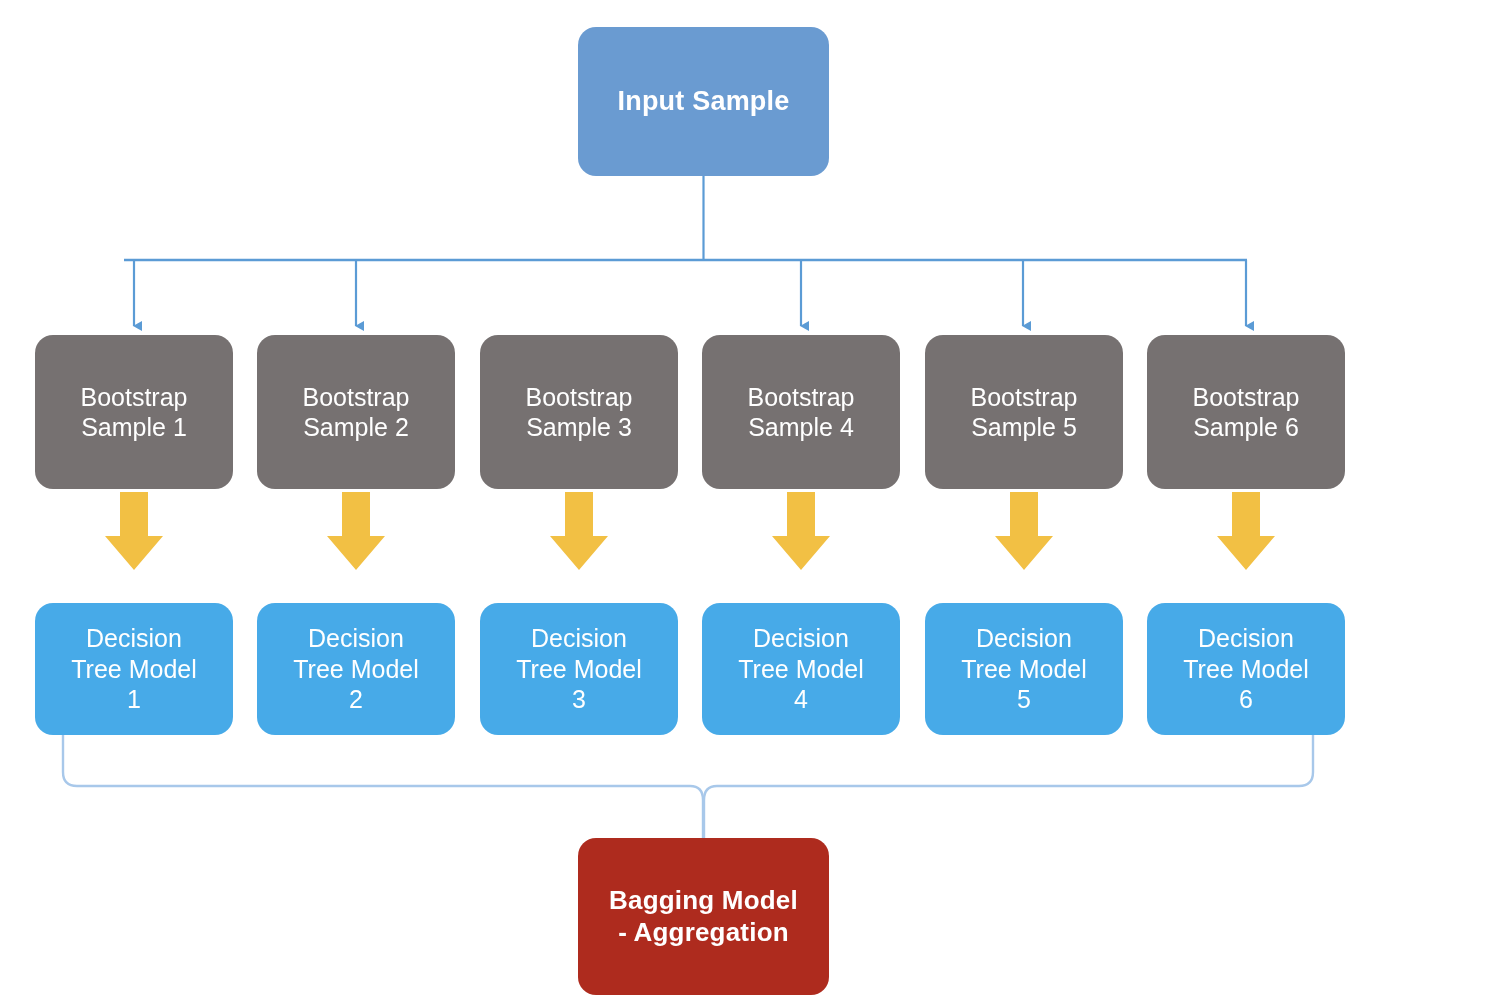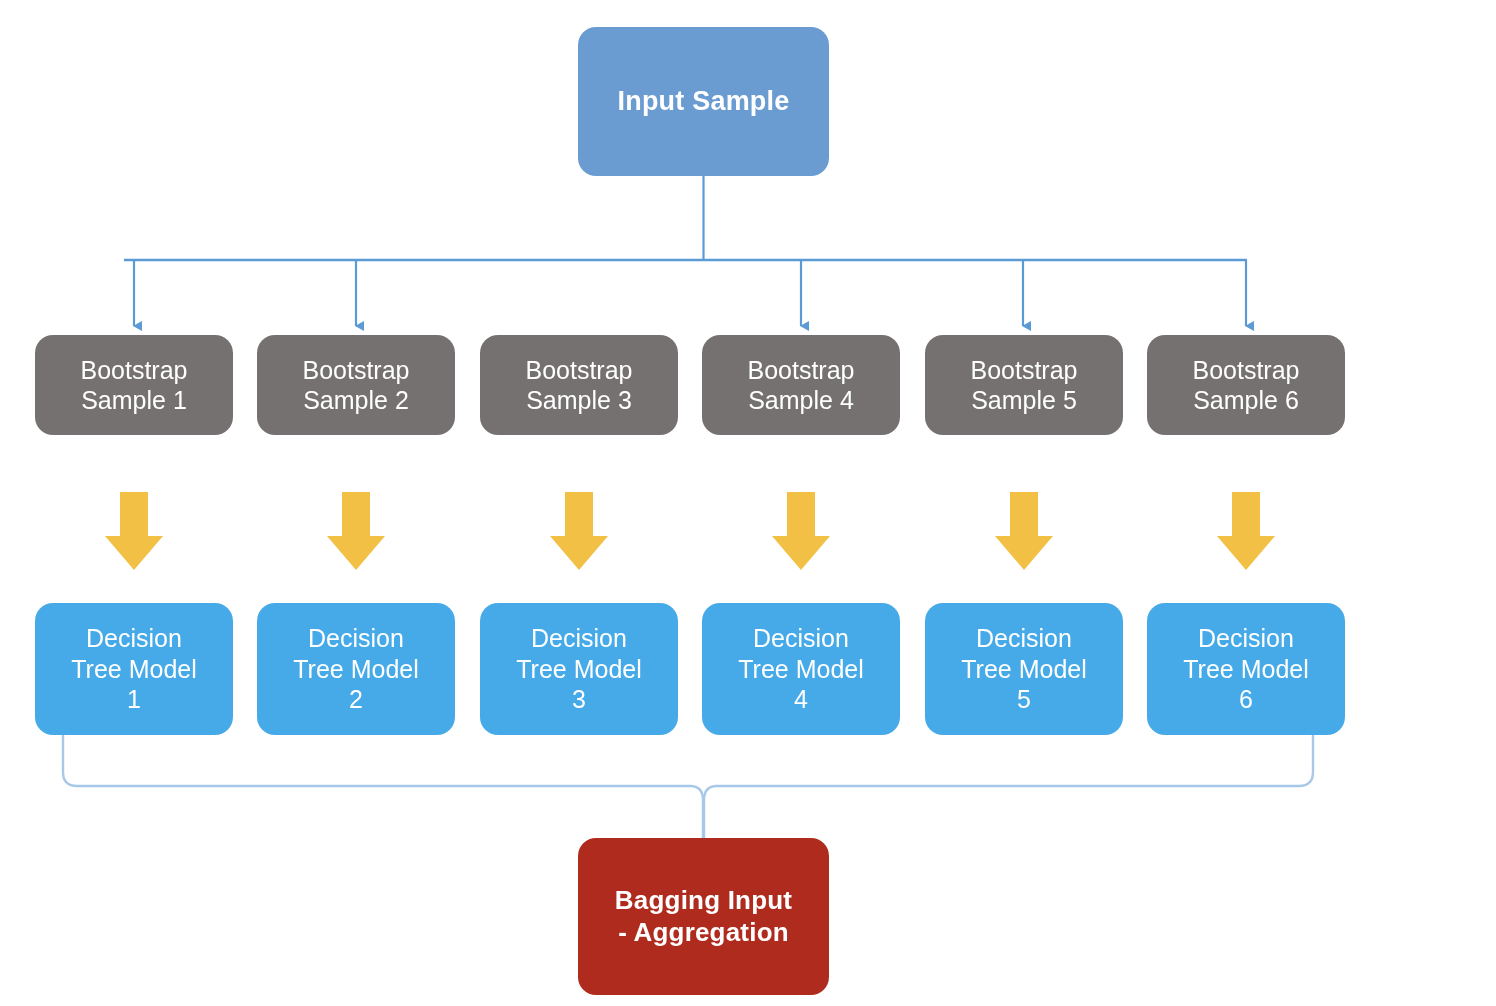--- a/index.html
+++ b/index.html
@@ -46,21 +46,21 @@
     width: 251px;
     height: 149px;
     background: #6A9BD1;
     font-size: 27px;
     font-weight: bold;
     letter-spacing: 0.2px;
   }
   .node-bootstrap {
     top: 335px;
     width: 198px;
-    height: 100px;
+    height: 154px;
     background: #767171;
     font-size: 25px;
     font-weight: normal;
   }
   .node-tree {
     top: 603px;
     width: 198px;
     height: 132px;
     background: #47AAE8;
     font-size: 25px;
@@ -160,17 +160,17 @@
 Tree Model
 4</span></div>
   <div class="node node-tree" style="left:925px"><span>Decision
 Tree Model
 5</span></div>
   <div class="node node-tree" style="left:1147px"><span>Decision
 Tree Model
 6</span></div>
 
   <div class="node node-agg">
-    <span>Bagging Input
+    <span>Bagging Model
 - Aggregation</span>
   </div>
 
 </div>
 
 </body></html>

